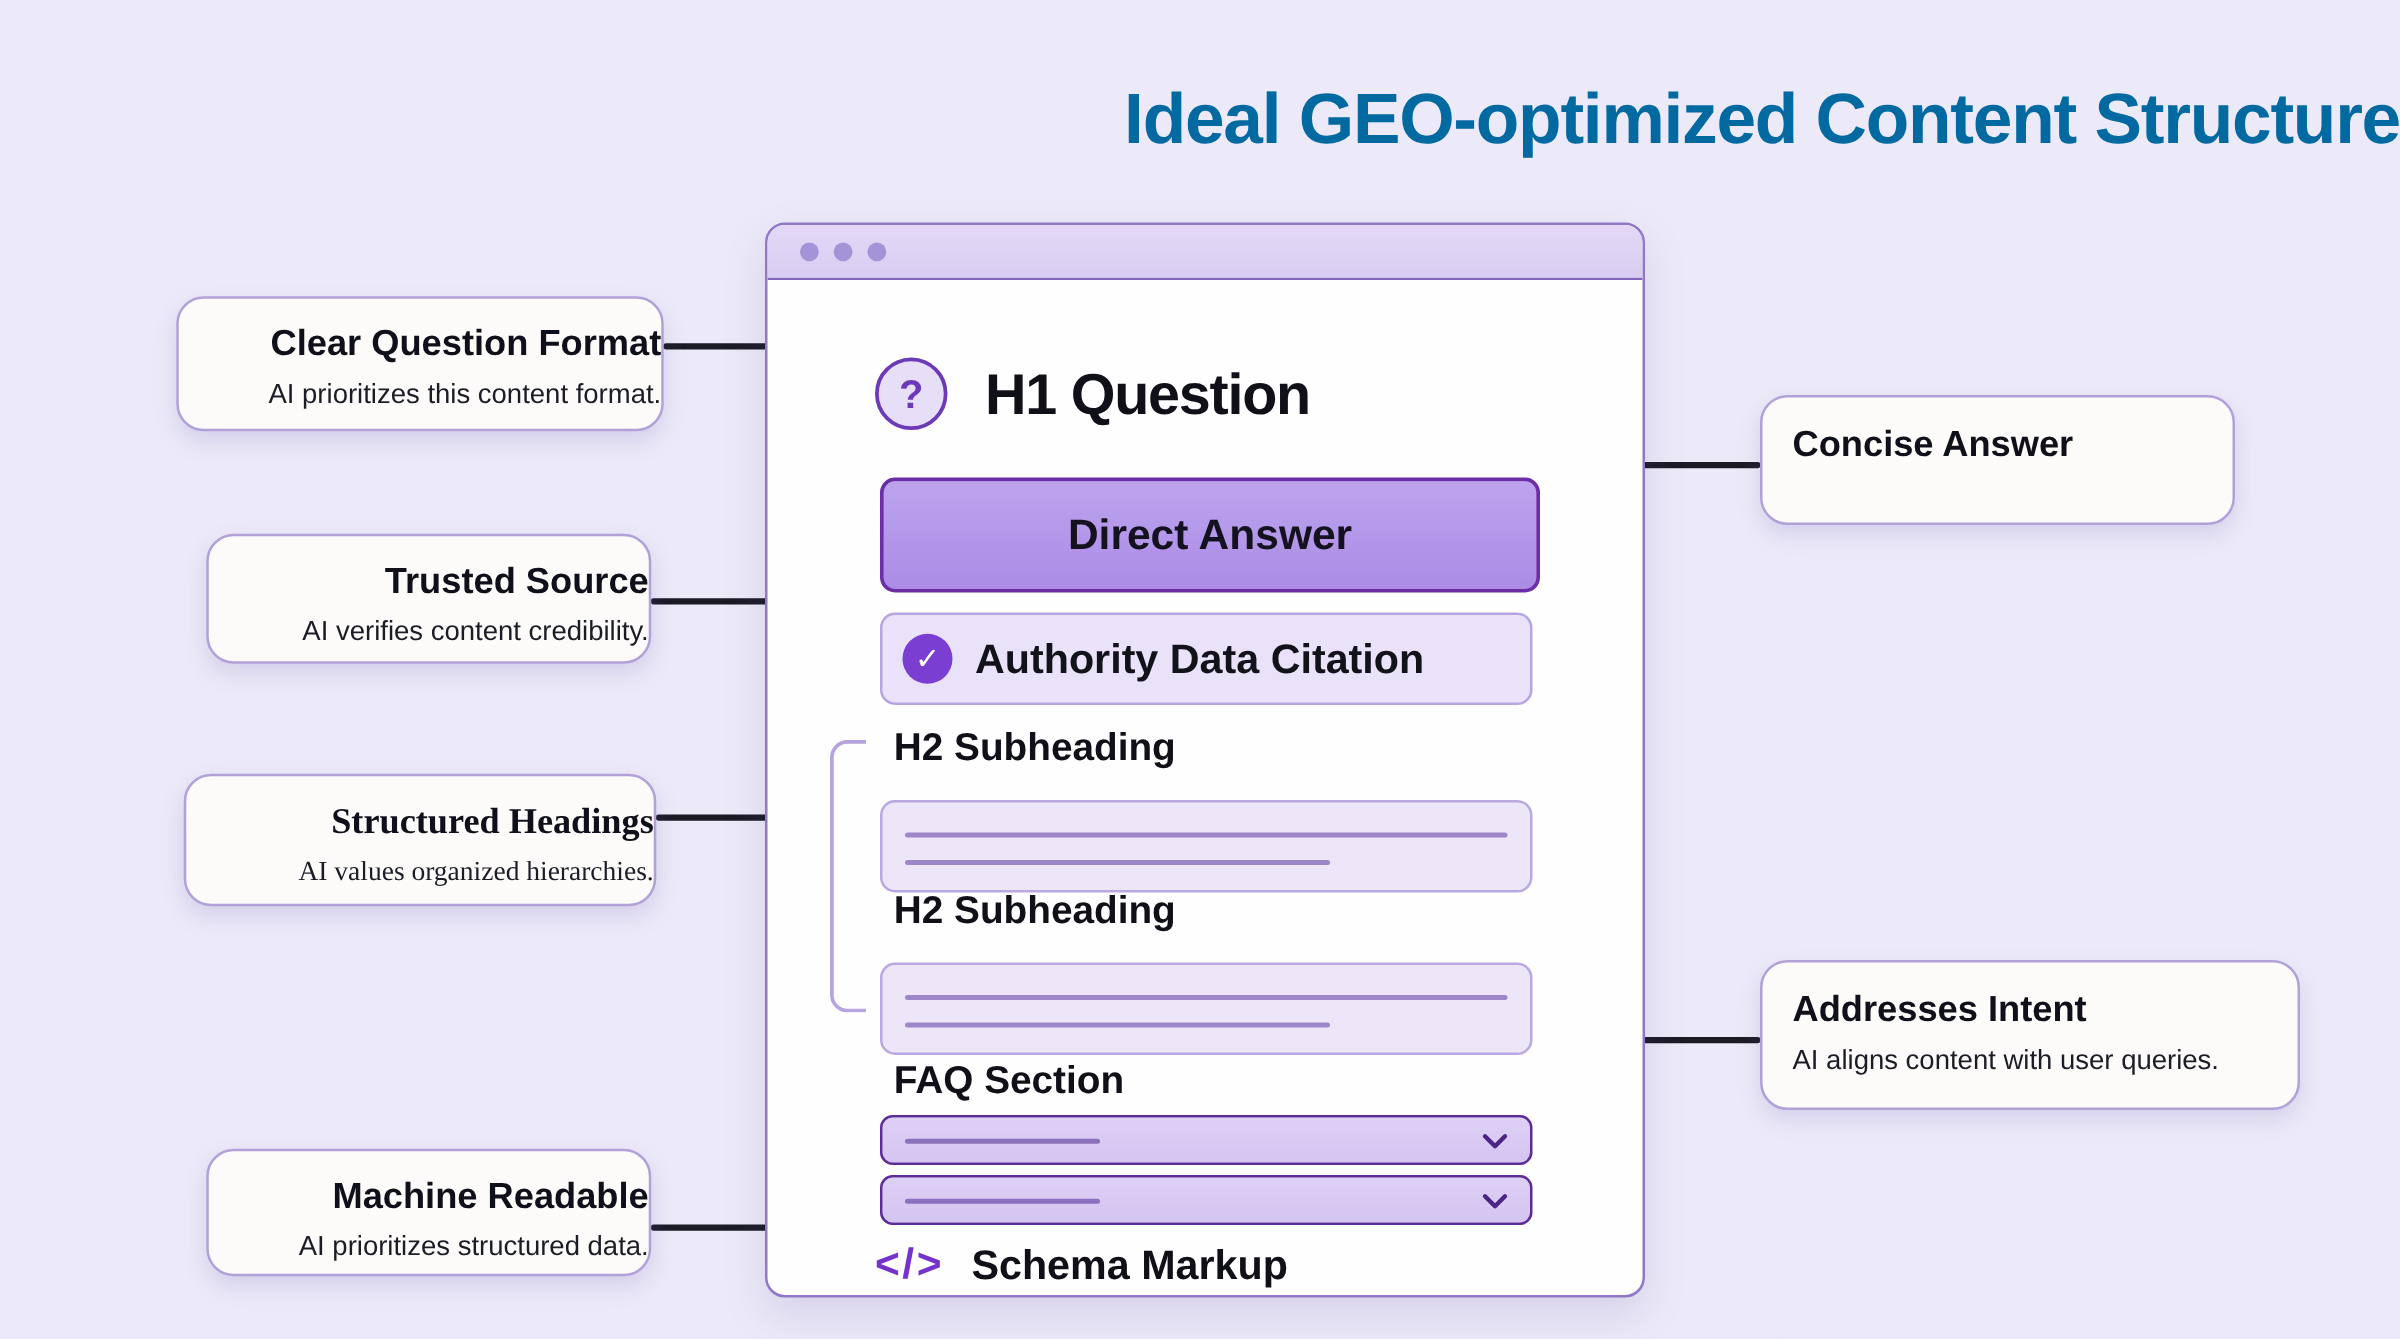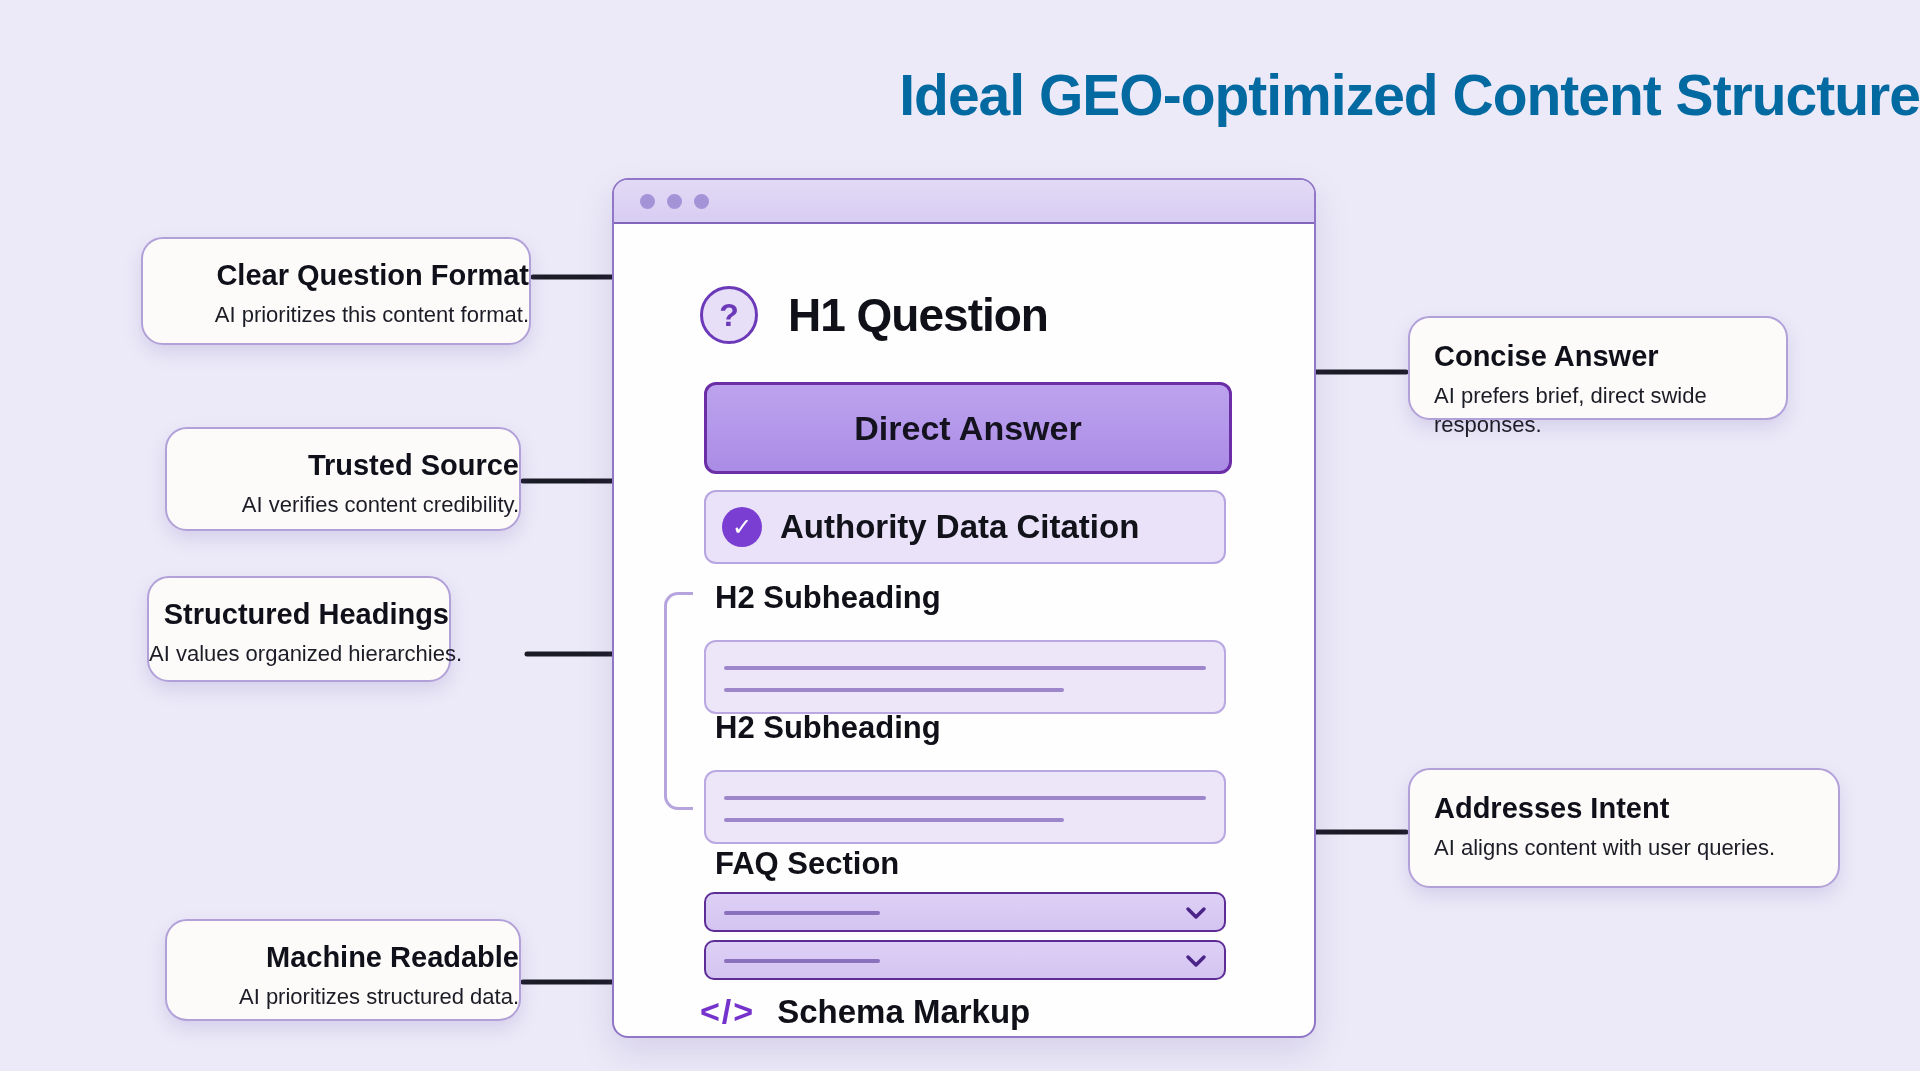--- a/index.html
+++ b/index.html
@@ -93,21 +93,21 @@
     position:absolute;background:#fcfbf9;border:2px solid #b2a1d9;border-radius:22px;
     box-shadow:0 8px 18px rgba(110,88,175,.18);box-sizing:border-box;
   }
   .callout .ct{font-size:29px;font-weight:800;color:#10101a;line-height:1.25;}
   .callout .cd{font-size:22px;color:#1c1c26;line-height:1.3;margin-top:8px;}
   .c-left{text-align:right;padding-top:18px;}
   .c-left .cd{white-space:nowrap;}
   .c-right{text-align:left;padding:20px 24px;}
   .cl1{left:141px;top:237px;width:390px;height:108px;}
   .cl2{left:165px;top:427px;width:356px;height:104px;}
-  .cl3{left:147px;top:576px;width:304px;height:106px;}
+  .cl3{left:147px;top:619px;width:378px;height:106px;font-family:Liberation Serif, serif;}
   .cl4{left:165px;top:919px;width:356px;height:102px;}
   .cr1{left:1408px;top:316px;width:380px;height:104px;}
   .cr2{left:1408px;top:768px;width:432px;height:120px;}
   .cr2 .cd{white-space:nowrap;}
 </style>
 </head>
 <body>
 
 <div id="canvas">
 
@@ -203,20 +203,19 @@
     <div class="ct">Structured Headings</div>
     <div class="cd">AI values organized hierarchies.</div>
   </div>
   <div class="callout c-left cl4">
     <div class="ct">Machine Readable</div>
     <div class="cd">AI prioritizes structured data.</div>
   </div>
 
   <div class="callout c-right cr1">
     <div class="ct">Concise Answer</div>
-    <div class="cd">AI prefers brief, direct swide responses.</div>
   </div>
   <div class="callout c-right cr2">
     <div class="ct">Addresses Intent</div>
     <div class="cd">AI aligns content with user queries.</div>
   </div>
 
 </div>
 
 </body></html>

